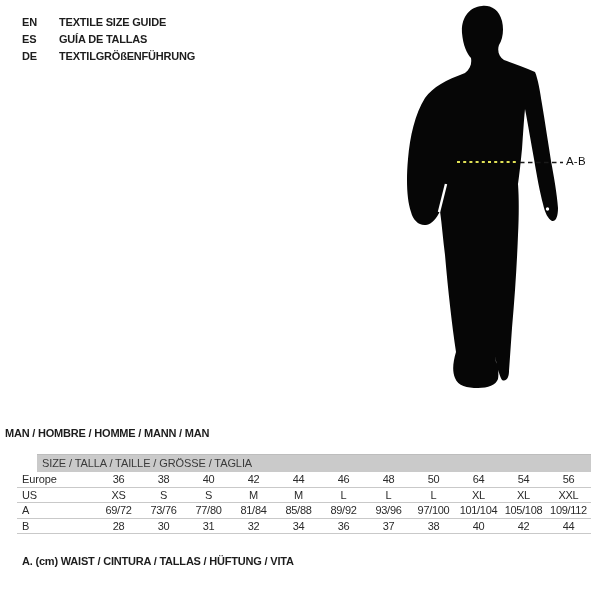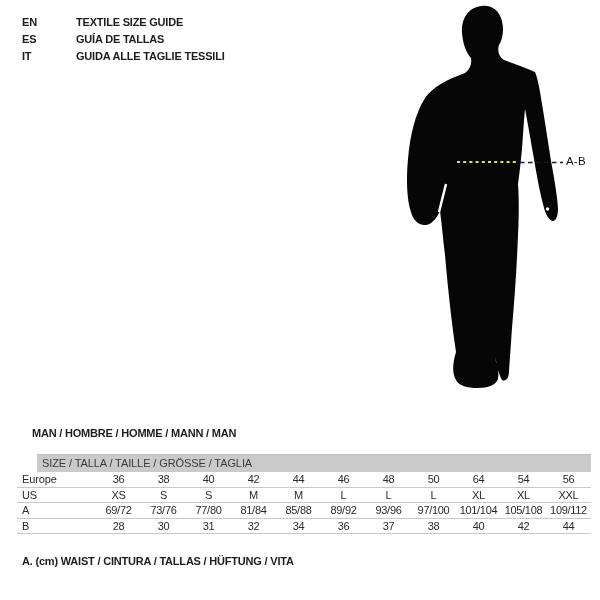--- a/index.html
+++ b/index.html
@@ -7,24 +7,24 @@
     width:600px;height:600px;background:#ffffff;
     font-family:"Liberation Sans",sans-serif;color:#1d1d1d;
     position:relative;overflow:hidden;
   }
   .page{position:absolute;inset:0;background:#fff;border-radius:23px;}
 
   
   .lang-block{position:absolute;left:22px;top:13px;}
   .lang-row{display:flex;height:17px;align-items:center;}
   .lang-code{width:37px;font-weight:bold;font-size:11px;letter-spacing:-0.2px;}
-  .lang-label{font-weight:bold;font-size:11px;letter-spacing:-0.2px;white-space:nowrap;margin-left:17px;}
+  .lang-label{font-weight:bold;font-size:11px;letter-spacing:-0.2px;white-space:nowrap;}
 
   .category{position:absolute;left:21px;top:108px;font-weight:bold;font-size:11.5px;letter-spacing:-0.2px;white-space:nowrap;}
-  .gender{position:absolute;left:32px;top:427px;font-weight:bold;font-size:11px;letter-spacing:-0.2px;white-space:nowrap;}
+  .gender{position:absolute;left:5px;top:427px;font-weight:bold;font-size:11px;letter-spacing:-0.2px;white-space:nowrap;}
 
   
   .figure-wrap{position:absolute;left:395px;top:0;width:205px;height:400px;}
   .figure-wrap svg{display:block;width:205px;height:400px;}
   .ab-label{position:absolute;left:566px;top:155px;font-size:11.5px;color:#111;letter-spacing:0.2px;}
 
   
   .size-table{position:absolute;left:17px;top:454px;width:574px;}
   .table-header{
     background:#cacaca;height:17px;line-height:17px;
@@ -51,22 +51,22 @@
   <div class="lang-block">
       <div class="lang-row">
         <span class="lang-code">EN</span>
         <span class="lang-label">TEXTILE SIZE GUIDE</span>
       </div>
       <div class="lang-row">
         <span class="lang-code">ES</span>
         <span class="lang-label">GUÍA DE TALLAS</span>
       </div>
       <div class="lang-row">
-        <span class="lang-code">IT</span>
-        <span class="lang-label">GUIDA ALLE TAGLIE TESSILI</span>
+        <span class="lang-code">DE</span>
+        <span class="lang-label">TEXTILGRÖßENFÜHRUNG</span>
       </div>
     </div>
 
 
   <div class="figure-wrap">
     <svg viewBox="0 0 205 400" xmlns="http://www.w3.org/2000/svg">
       <path d="M87,6
                C74,7 66,18 67,33
                C68,45 72,54 76,58
                C77,64 75,69 70,73

